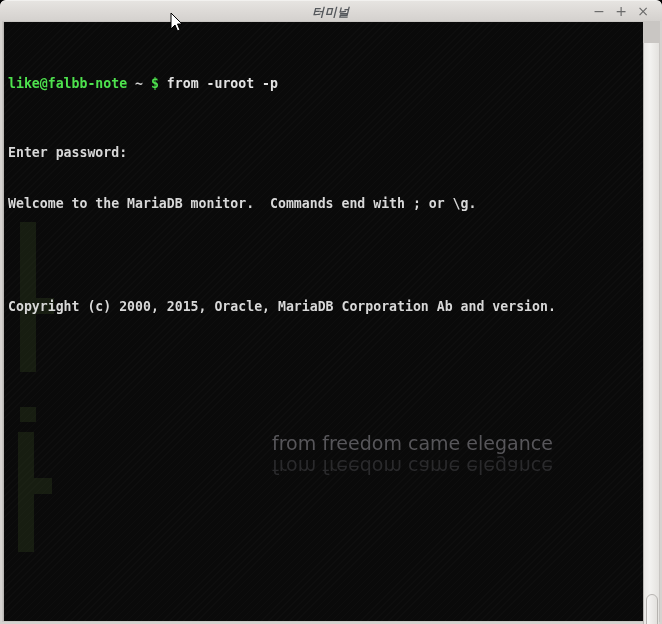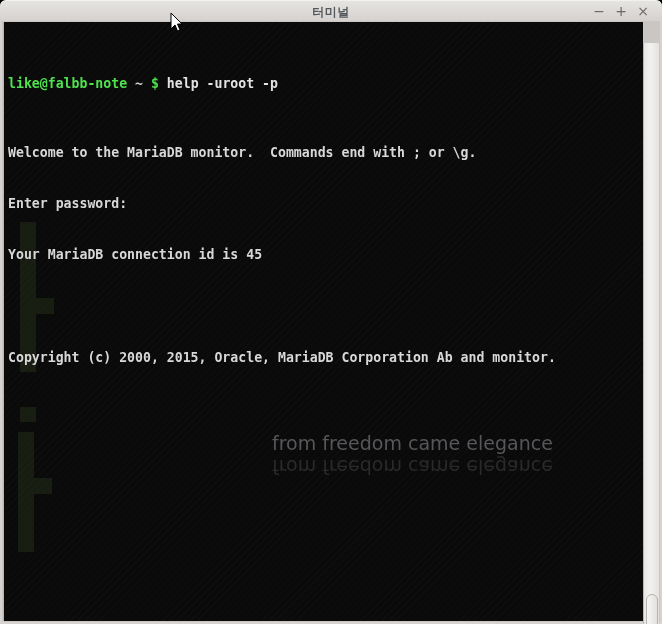--- a/index.html
+++ b/index.html
@@ -28,20 +28,21 @@
   
   #titlebar {
     position: absolute;
     left: 0; top: 0;
     width: 662px;
     height: 21px;
     background: linear-gradient(to bottom, #e6e4e1 0%, #dedbd8 45%, #d4d1ce 100%);
     border-top: 1px solid #f2f1ef;
     box-sizing: border-box;
     border-radius: 6px 6px 0 0;
+    font-style: italic;
   }
   #title-text {
     position: absolute;
     left: 0; right: 0; top: 3px;
     text-align: center;
     font-family: "DejaVu Sans", sans-serif;
     font-size: 12px;
     font-weight: bold;
     color: #55585c;
     letter-spacing: 0.5px;
@@ -202,27 +203,26 @@
         <path d="M6 0 L6 150 L22 150 L22 92 L40 92 L40 76 L22 76 L22 0 Z" fill="#4d6b2e"></path>
         <path d="M6 185 L6 200 L22 200 L22 185 Z" fill="#4d6b2e"></path>
         <path d="M4 210 L4 330 L20 330 L20 272 L38 272 L38 256 L20 256 L20 210 Z" fill="#4d6b2e"></path>
       </svg>
 
       <div id="wm-text">from freedom came elegance</div>
       <div id="wm-text-reflect">from freedom came elegance</div>
 
       <div id="screen">
 
-        <div class="row"><span class="c-user">like@falbb-note</span><span class="c-tilde"> </span><span class="c-tilde">~</span><span> </span><span class="c-dollar">$</span><span class="c-white"> help -uroot -p</span></div>
-
+        <div class="row"><span class="c-user">like@falbb-note</span><span class="c-tilde"> </span><span class="c-tilde">~</span><span> </span><span class="c-dollar">$</span><span class="c-white"> from -uroot -p</span></div>
+
+        <div class="row">Enter password:</div>
         <div class="row">Welcome to the MariaDB monitor.  Commands end with ; or \g.</div>
-        <div class="row">Enter password:</div>
-        <div class="row">Your MariaDB connection id is 45</div>
         <div class="row"></div>
-        <div class="row">Copyright (c) 2000, 2015, Oracle, MariaDB Corporation Ab and monitor.</div>
+        <div class="row">Copyright (c) 2000, 2015, Oracle, MariaDB Corporation Ab and version.</div>
         <div class="row"></div>
         <div class="row"></div>
         
         
         
         
         
         
         
         

